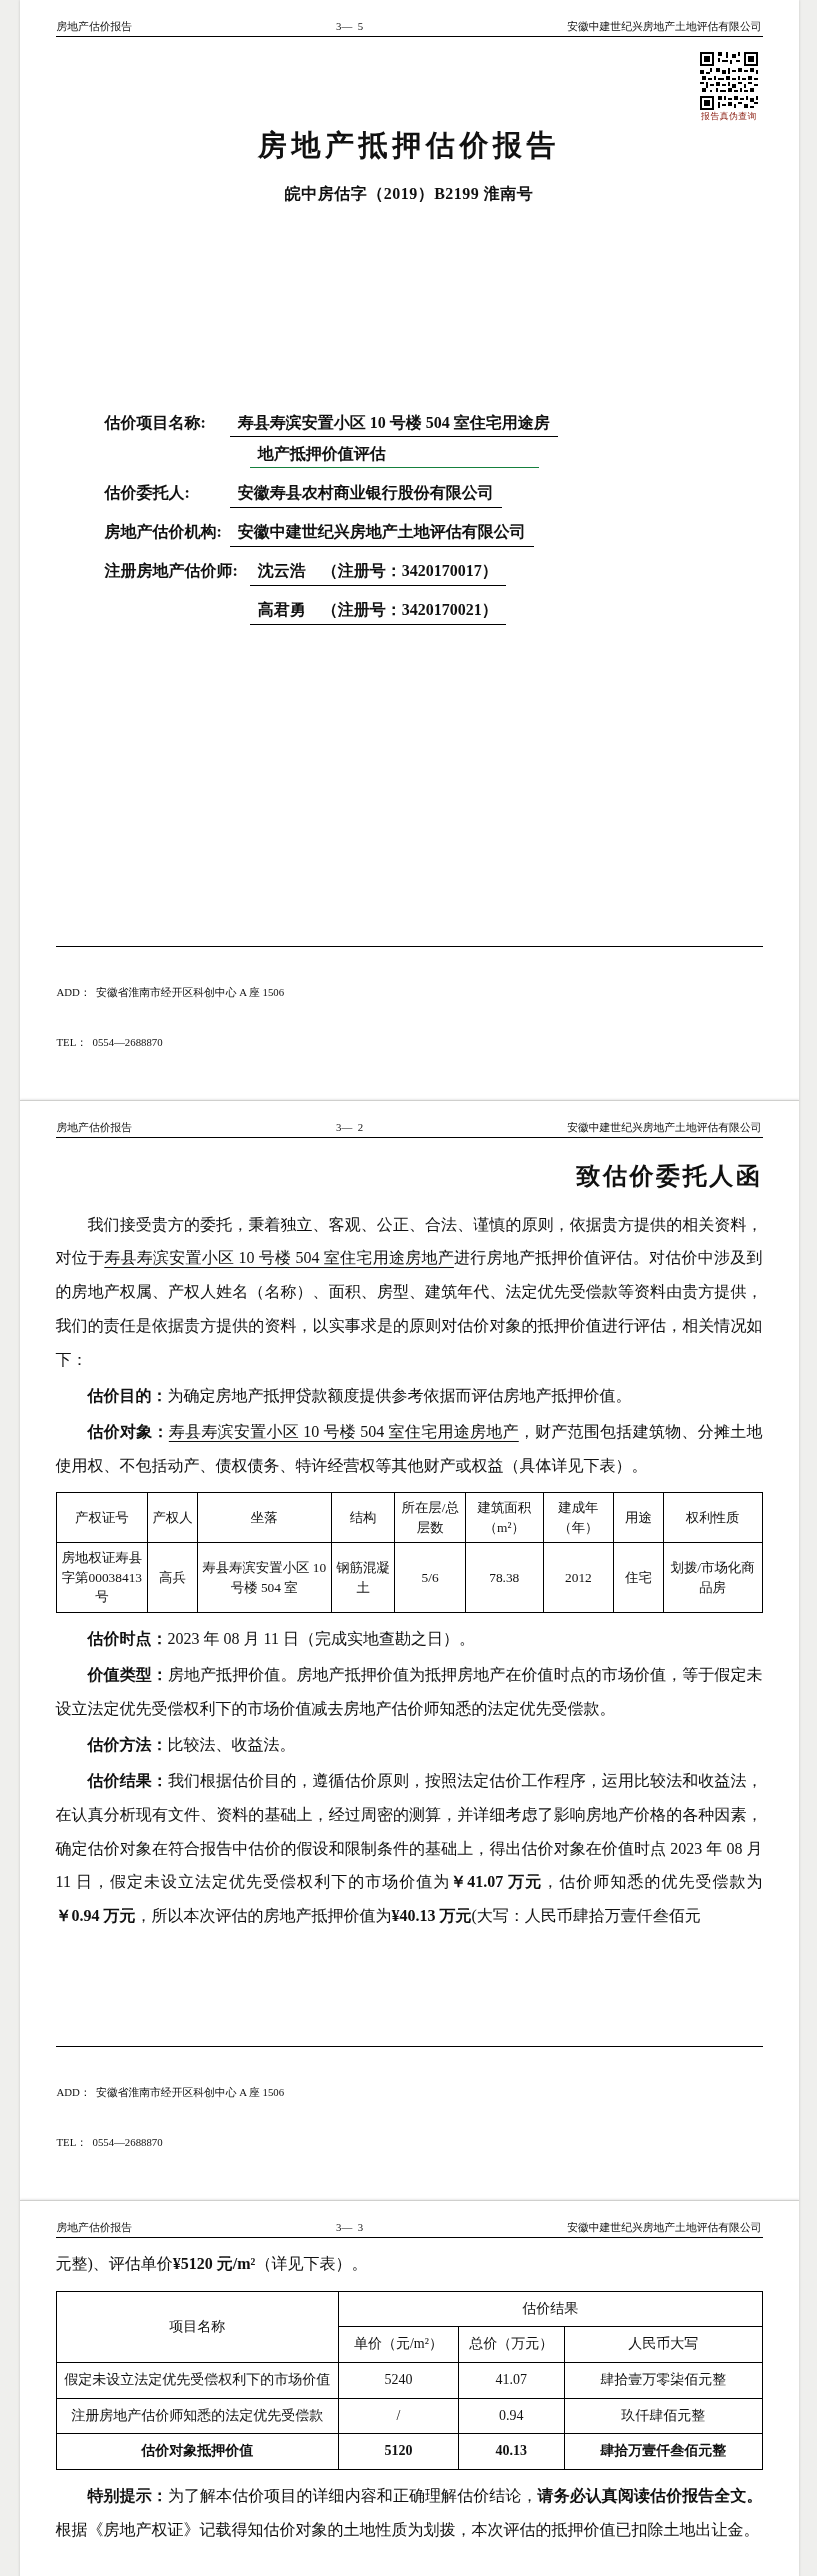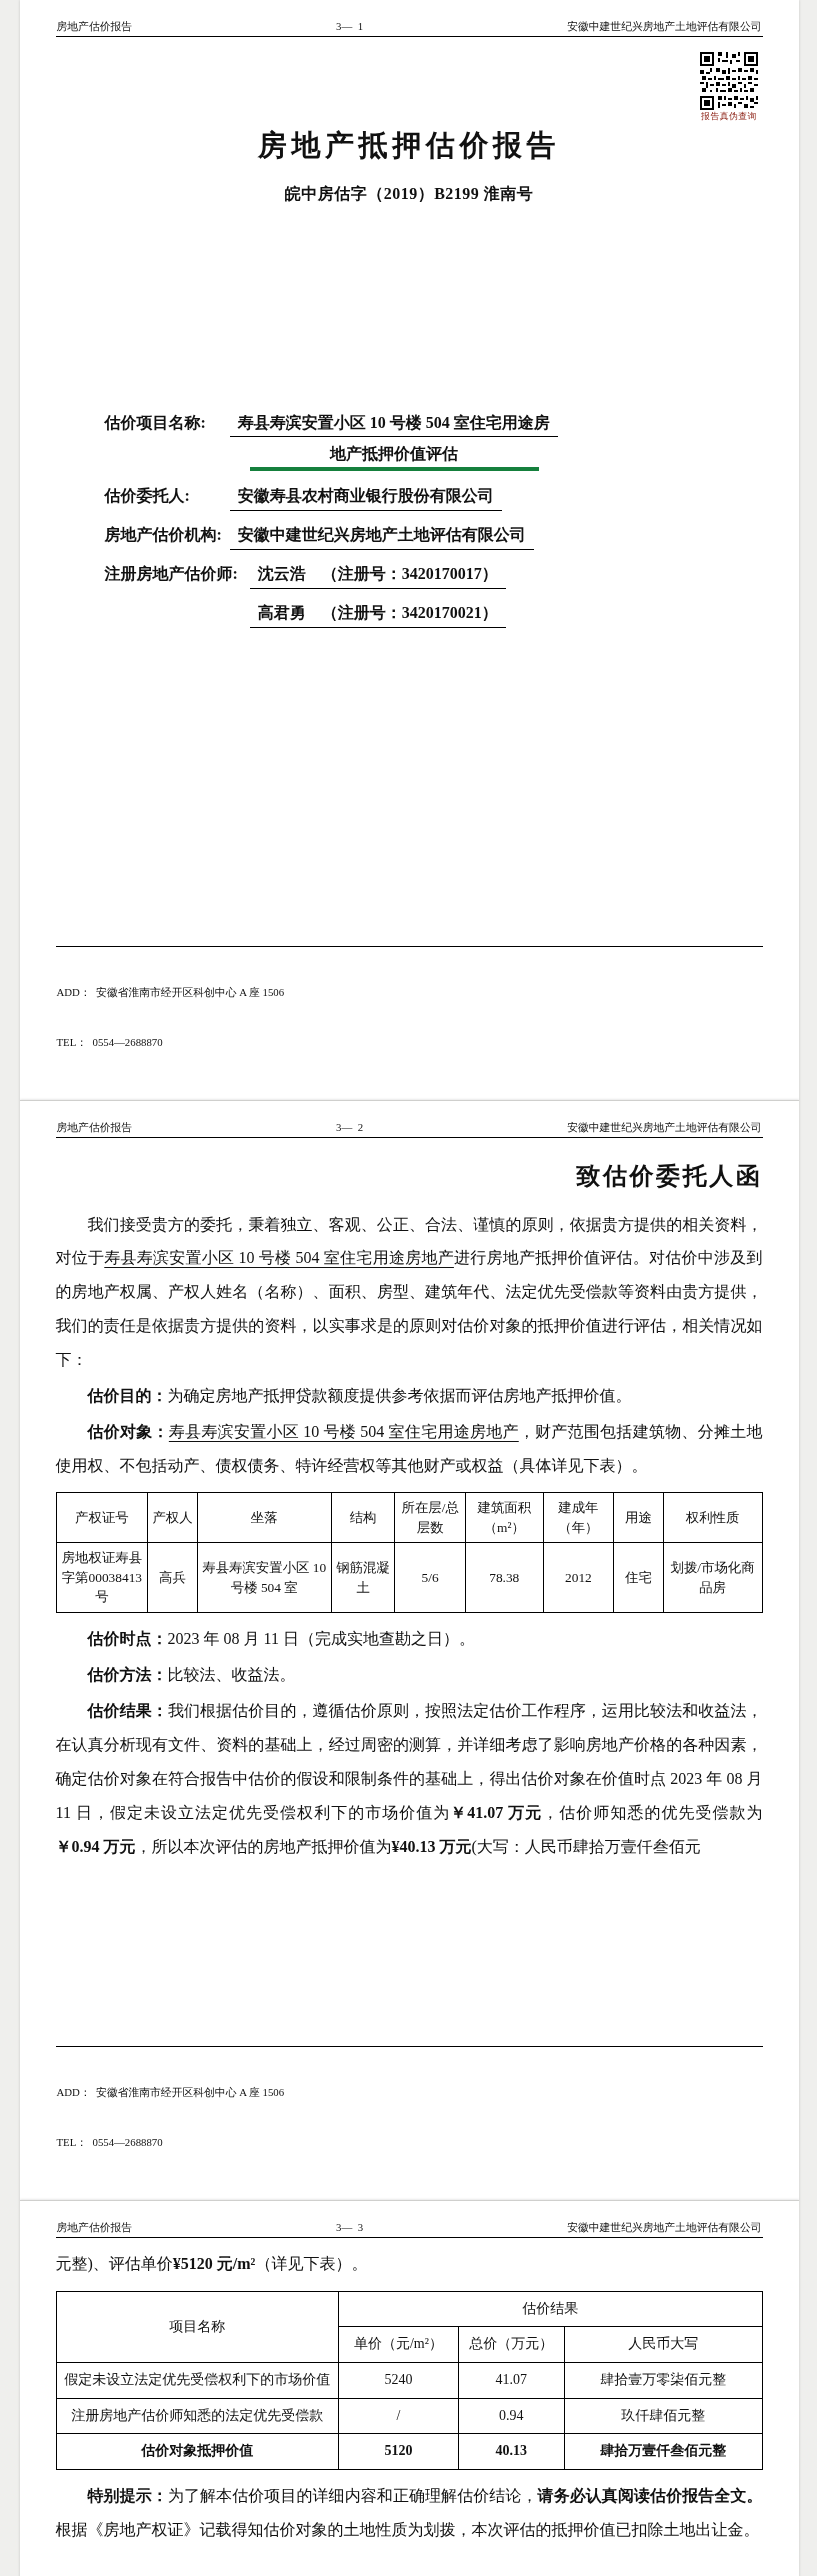--- a/index.html
+++ b/index.html
@@ -57,23 +57,22 @@
   .field { display:flex; margin-bottom:12.4px; line-height:1.55; }
   .field .lbl { flex:0 0 auto; min-width:125px; white-space:pre-wrap; }
   .field .lbl.wide { min-width:145px; }
   .field .val {
     border-bottom:1px solid #000;
     padding:0 8.2px 1px 8.2px;
     white-space:pre-wrap;
   }
   .field .cont {
     margin-left:145px;
-    border-bottom:4px solid #15803d;
+    border-bottom:1px solid #15803d;
     padding:0 8.2px 1px 8.2px;
-    text-align:center;
     width:289px;
   }
   .field.cont-row { margin-top:-8.2px; }
 
   
   .body-text { font-size:16px; line-height:2.12; }
   .letter-title {
     text-align:right; font-size:24px; font-weight:bold;
     letter-spacing:2.6px; margin:12.4px 0 5.2px 0;
   }
@@ -104,21 +103,21 @@
   .result-table tr.final td { font-weight:bold; }
 </style>
 </head>
 <body>
 
 <div class="doc">
 
   <div class="page">
     <div class="pg-header">
       <span>房地产估价报告</span>
-      <span>3—  1</span>
+      <span>3—  5</span>
       <span>安徽中建世纪兴房地产土地评估有限公司</span>
     </div>
 
     <div class="qr-wrap">
       <svg class="qr" viewBox="0 0 29 29" shape-rendering="crispEdges">
         <rect width="29" height="29" fill="#ffffff"></rect>
         <path fill="#000" d="M0 0h7v7H0zM22 0h7v7h-7zM0 22h7v7H0z"></path>
         <path fill="#fff" d="M1 1h5v5H1zM23 1h5v5h-5zM1 23h5v5H1z"></path>
         <path fill="#000" d="M2 2h3v3H2zM24 2h3v3h-3zM2 24h3v3H2z"></path>
         <path fill="#000" d="M9 0h2v2H9zM13 0h1v3h-1zM16 1h2v2h-2zM19 0h1v2h-1zM9 3h1v2H9zM11 4h3v1h-3zM15 4h1v2h-1zM18 4h2v1h-2zM0 9h2v2H0zM3 10h2v1H3zM5 8h1v2H5zM8 8h2v2H8zM11 9h2v2h-2zM14 8h1v3h-1zM16 9h2v1h-2zM19 8h2v2h-2zM22 9h2v1h-2zM25 8h2v2h-2zM28 9h1v2h-1zM1 12h2v2H1zM4 13h2v1H4zM7 12h1v2H7zM9 13h3v1H9zM13 12h2v2h-2zM16 13h2v1h-2zM19 12h1v2h-1zM21 13h2v1h-2zM24 12h2v2h-2zM27 13h2v1h-2zM0 15h2v1H0zM3 15h1v3H3zM5 16h2v1H5zM8 15h2v2H8zM11 16h2v1h-2zM14 15h1v2h-1zM16 16h2v2h-2zM19 15h2v1h-2zM22 16h1v2h-1zM24 15h2v1h-2zM27 16h2v1h-2zM1 18h2v2H1zM5 19h1v1H5zM8 18h1v2H8zM10 19h3v1h-3zM14 18h2v2h-2zM17 19h2v1h-2zM20 18h1v2h-1zM22 19h2v1h-2zM25 18h2v2h-2zM9 22h2v2H9zM12 22h1v2h-1zM14 23h2v1h-2zM17 22h2v2h-2zM20 23h2v1h-2zM23 22h1v2h-1zM25 23h2v2h-2zM28 22h1v2h-1zM9 25h1v3H9zM11 26h2v1h-2zM14 25h2v2h-2zM17 26h1v2h-1zM19 25h2v1h-2zM22 26h2v2h-2zM25 27h2v1h-2zM27 25h2v1h-2z"></path>
@@ -217,20 +216,23 @@
         <td>住宅</td>
         <td>划拨/市场化商品房</td>
       </tr>
     </tbody>
       </table>
 
     <div class="para">
       <span class="plabel">估价时点：</span><span>2023 年 08 月 11 日（完成实地查勘之日）。</span>
     </div>
 
+    <div class="para">
+      <span class="plabel">价值类型：</span><span>房地产抵押价值。房地产抵押价值为抵押房地产在价值时点的市场价值，等于假定未设立法定优先受偿权利下的市场价值减去房地产估价师知悉的法定优先受偿款。</span>
+    </div>
 
     <div class="para">
       <span class="plabel">估价方法：</span><span>比较法、收益法。</span>
     </div>
 
     <div class="para">
       <span class="plabel">估价结果：</span><span>我们根据估价目的，遵循估价原则，按照法定估价工作程序，运用比较法和收益法，在认真分析现有文件、资料的基础上，经过周密的测算，并详细考虑了影响房地产价格的各种因素，确定估价对象在符合报告中估价的假设和限制条件的基础上，得出估价对象在价值时点 2023 年 08 月 11 日，假定未设立法定优先受偿权利下的市场价值为</span><span class="amt">￥41.07 万元</span><span>，估价师知悉的优先受偿款为</span><span class="amt">￥0.94 万元</span><span>，所以本次评估的房地产抵押价值为</span><span class="amt">¥40.13 万元</span><span>(大写：人民币肆拾万壹仟叁佰元</span>
     </div>
 
     <div class="pg-footer">

